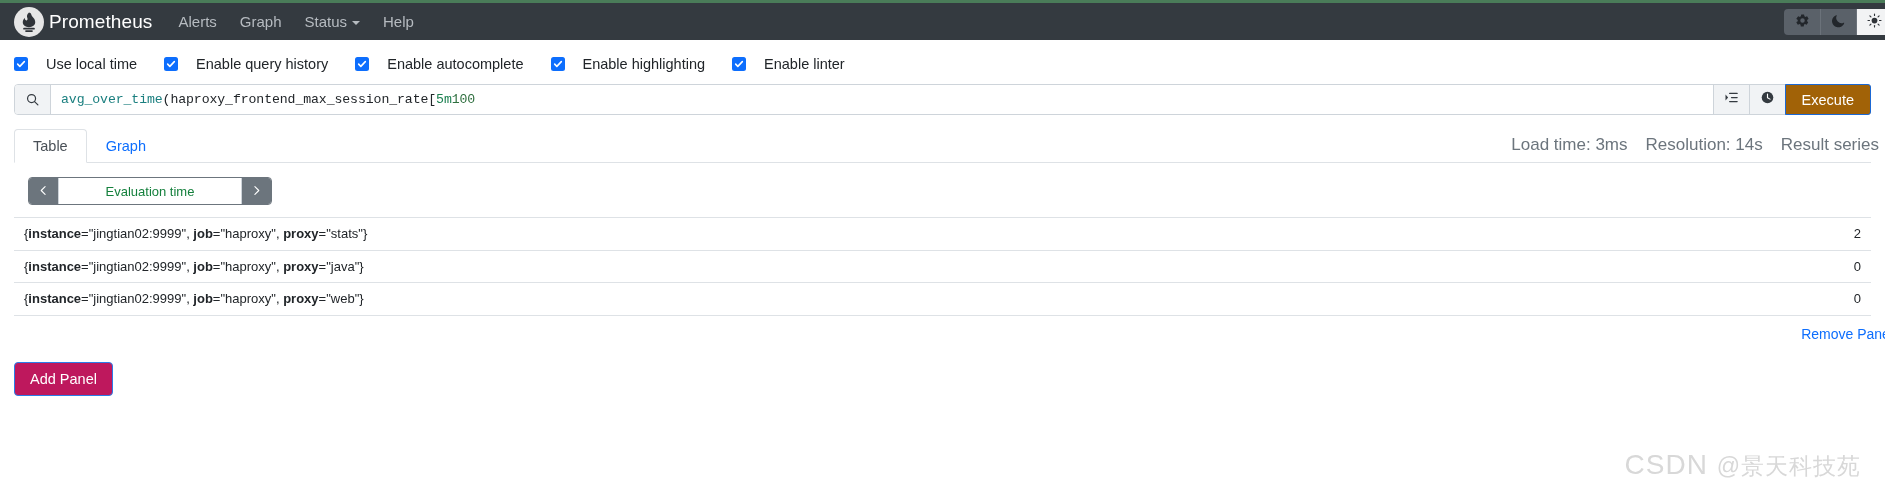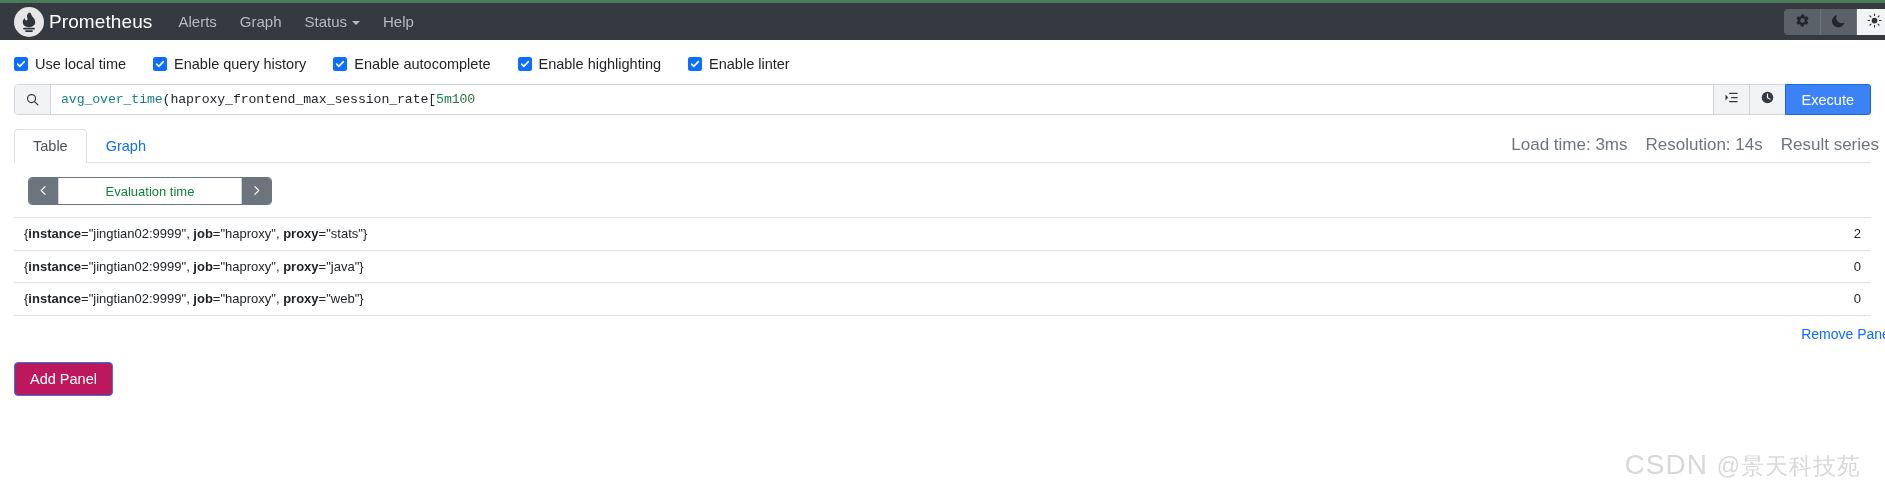--- a/index.html
+++ b/index.html
@@ -60,21 +60,21 @@
   }
   .theme-btn + .theme-btn { border-left: 1px solid #6b727a; }
   .theme-btn.active { background: #f2f3f4; }
 
   
   .opts-row {
     display: flex; align-items: center;
     gap: 27px;
     padding: 16px 14px 12px 14px;
   }
-  .opt { display: flex; align-items: center; gap: 7px; cursor: pointer; }
+  .opt { display: flex; align-items: center; gap: 18px; cursor: pointer; }
   .cbx {
     width: 14px; height: 14px; border-radius: 2.5px;
     background: #1a73e8; background: #0d6efd;
     display: flex; align-items: center; justify-content: center;
     flex-shrink: 0;
   }
   .cbx svg { display: block; }
   .opt-label { font-size: 14.5px; color: #212529; white-space: nowrap; }
 
   
@@ -110,21 +110,21 @@
   .tok-num { color: #2f6f3f; }
   .tok-plain { color: #212529; }
   .q-btn {
     width: 36px;
     background: #f1f3f5;
     border-left: 1px solid #ced4da;
     display: flex; align-items: center; justify-content: center;
     cursor: pointer; flex-shrink: 0;
   }
   .q-execute {
-    background: #3b82f6;
+    background: #a16207;
     color: #fff;
     font-size: 14.5px;
     display: flex; align-items: center;
     padding: 0 16px;
     white-space: nowrap;
     cursor: pointer;
     border: 1px solid #1b68d4;
     border-radius: 0 3px 3px 0;
     margin: -1px -1px -1px 0;
     flex-shrink: 0;

